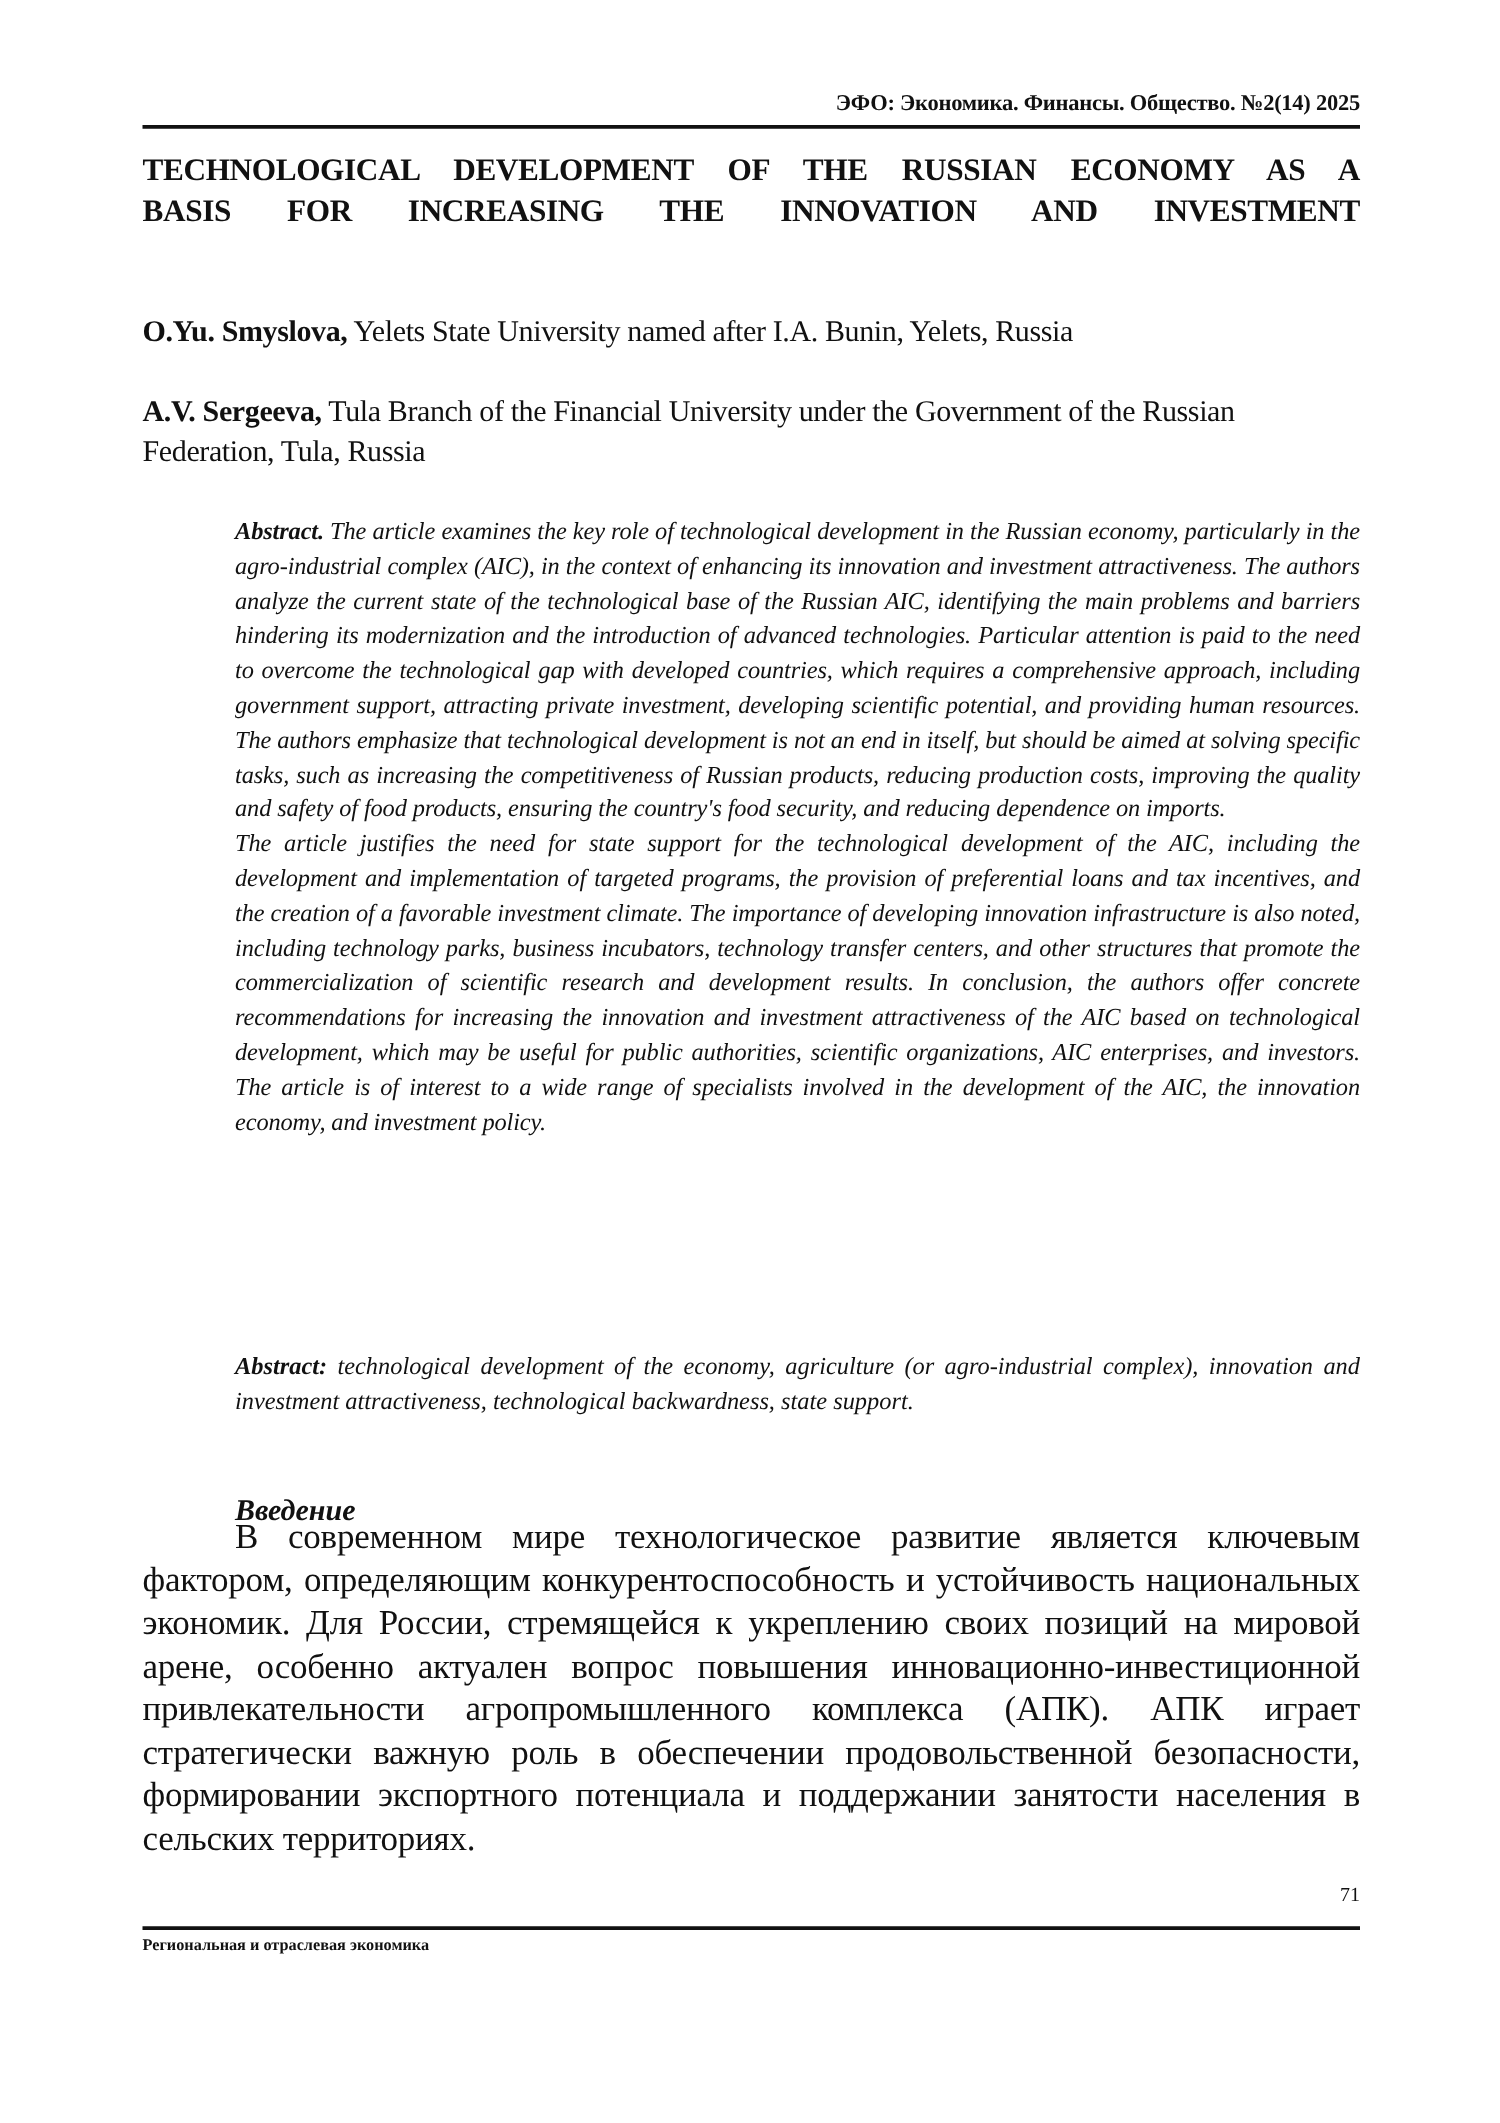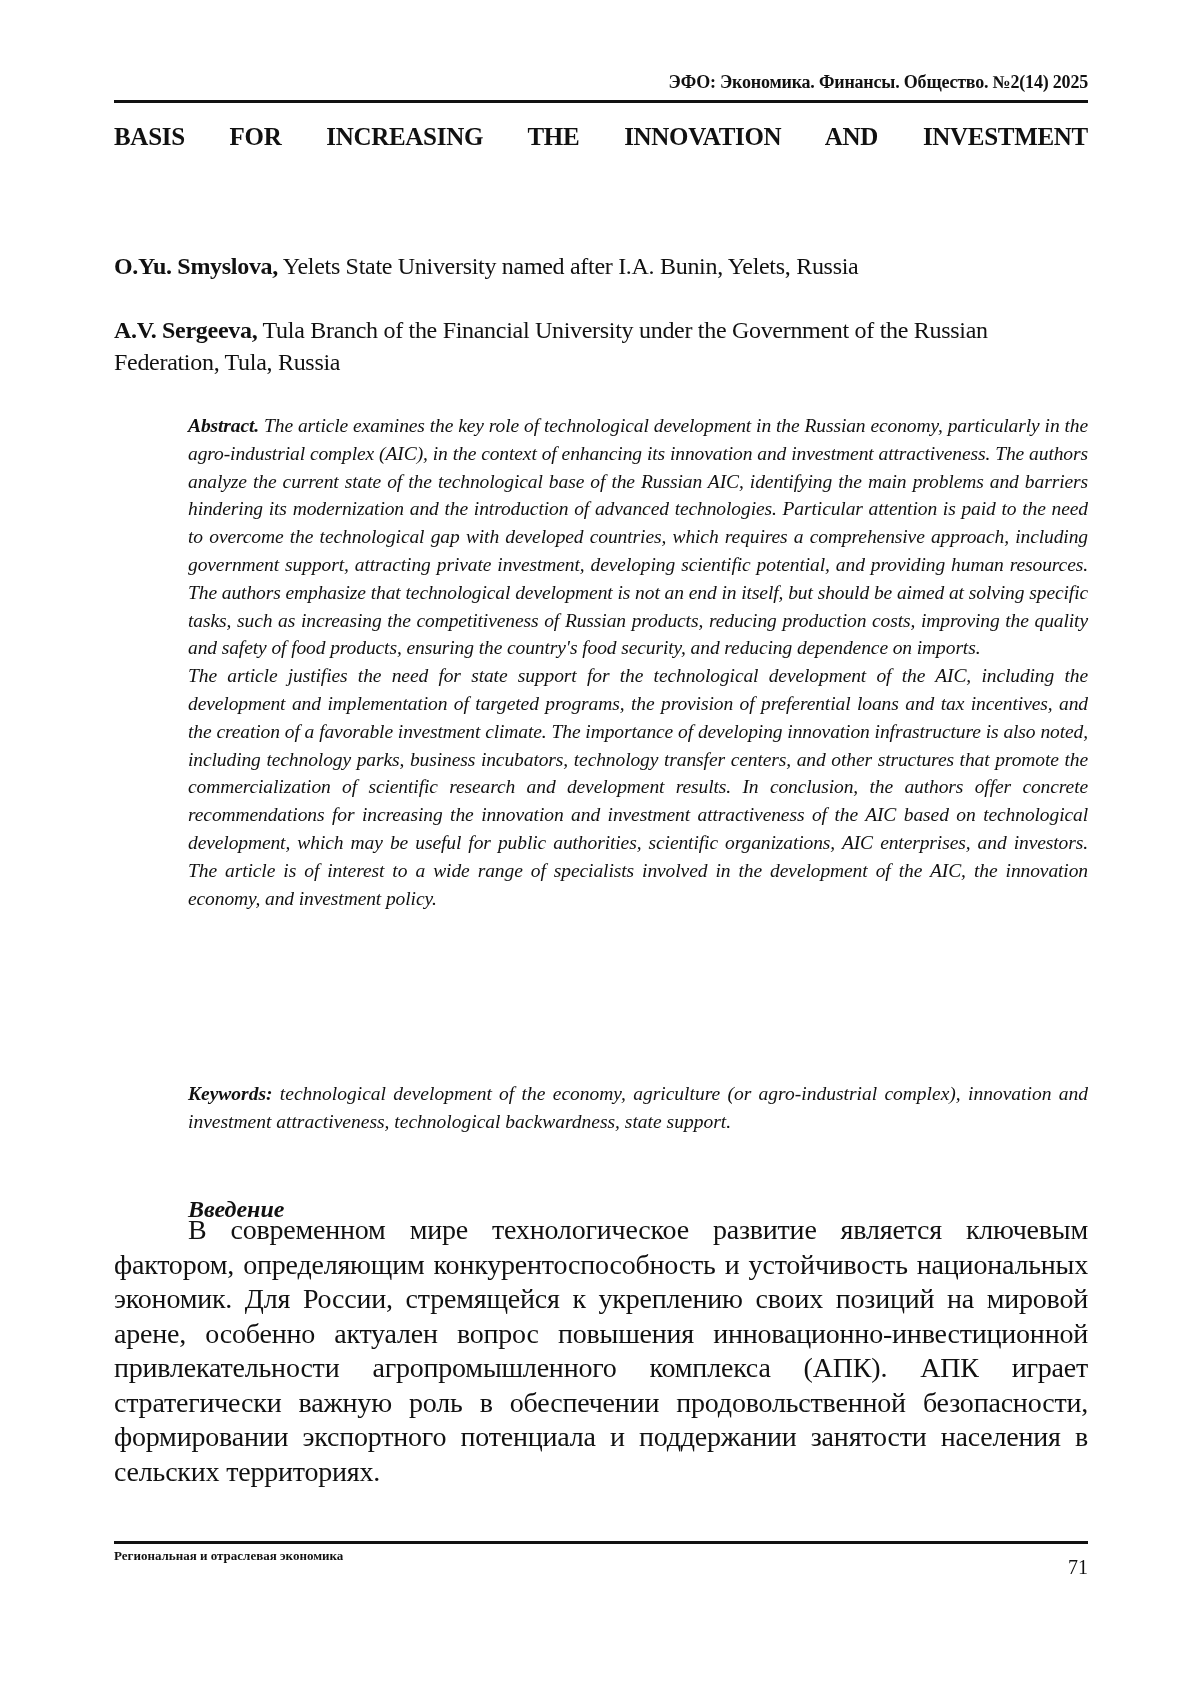--- a/index.html
+++ b/index.html
@@ -54,51 +54,52 @@
     }
     .foot-rule {
       position: absolute; top: 1541px; left: 0; width: 974px;
       height: 3px; background: #111;
     }
     .footer-section {
       position: absolute; top: 1548px; left: 0;
       font-weight: bold; font-size: 13px;
     }
     .page-number {
-      position: absolute; top: 1556px; right: 0;
-      font-size: 20px;
+      position: absolute; top: 1508px; right: 0;
+      font-size: 16px;
     }
   </style>
 </head>
 <body>
 
 <div class="page">
 
   <div class="running-head">ЭФО: Экономика. Финансы. Общество. №2(14) 2025</div>
   <div class="head-rule"></div>
 
   <h1 class="title" style="margin:0;">
+    <span class="line">TECHNOLOGICAL DEVELOPMENT OF THE RUSSIAN ECONOMY AS A</span>
     <span class="line">BASIS FOR INCREASING THE INNOVATION AND INVESTMENT</span>
   </h1>
 
   <div class="author author1">
     <b>O.Yu. Smyslova,</b><span> Yelets State University named after I.A. Bunin, Yelets, Russia</span>
   </div>
 
   <div class="author author2">
     <b>A.V. Sergeeva,</b><span> Tula Branch of the Financial University under the Government of the Russian Federation, Tula, Russia</span>
   </div>
 
   <div class="abstract">
     <p><span class="label">Abstract.</span><span> The article examines the key role of technological development in the Russian economy, particularly in the agro-industrial complex (AIC), in the context of enhancing its innovation and investment attractiveness. The authors analyze the current state of the technological base of the Russian AIC, identifying the main problems and barriers hindering its modernization and the introduction of advanced technologies. Particular attention is paid to the need to overcome the technological gap with developed countries, which requires a comprehensive approach, including government support, attracting private investment, developing scientific potential, and providing human resources. The authors emphasize that technological development is not an end in itself, but should be aimed at solving specific tasks, such as increasing the competitiveness of Russian products, reducing production costs, improving the quality and safety of food products, ensuring the country's food security, and reducing dependence on imports.</span></p>
     <p>The article justifies the need for state support for the technological development of the AIC, including the development and implementation of targeted programs, the provision of preferential loans and tax incentives, and the creation of a favorable investment climate. The importance of developing innovation infrastructure is also noted, including technology parks, business incubators, technology transfer centers, and other structures that promote the commercialization of scientific research and development results. In conclusion, the authors offer concrete recommendations for increasing the innovation and investment attractiveness of the AIC based on technological development, which may be useful for public authorities, scientific organizations, AIC enterprises, and investors. The article is of interest to a wide range of specialists involved in the development of the AIC, the innovation economy, and investment policy.</p>
   </div>
 
   <div class="keywords">
-    <span class="label">Keywords:</span><span> technological development of the economy, agriculture (or agro-industrial complex), innovation and investment attractiveness, technological backwardness, state support.</span>
+    <span class="label">Abstract:</span><span> technological development of the economy, agriculture (or agro-industrial complex), innovation and investment attractiveness, technological backwardness, state support.</span>
   </div>
 
   <div class="section-heading">Введение</div>
 
   <p class="body-text" style="margin:0;">В современном мире технологическое развитие является ключевым фактором, определяющим конкурентоспособность и устойчивость национальных экономик. Для России, стремящейся к укреплению своих позиций на мировой арене, особенно актуален вопрос повышения инновационно-инвестиционной привлекательности агропромышленного комплекса (АПК). АПК играет стратегически важную роль в обеспечении продовольственной безопасности, формировании экспортного потенциала и поддержании занятости населения в сельских территориях.</p>
 
   <div class="foot-rule"></div>
   <div class="footer-section">Региональная и отраслевая экономика</div>
   <div class="page-number">71</div>
 

